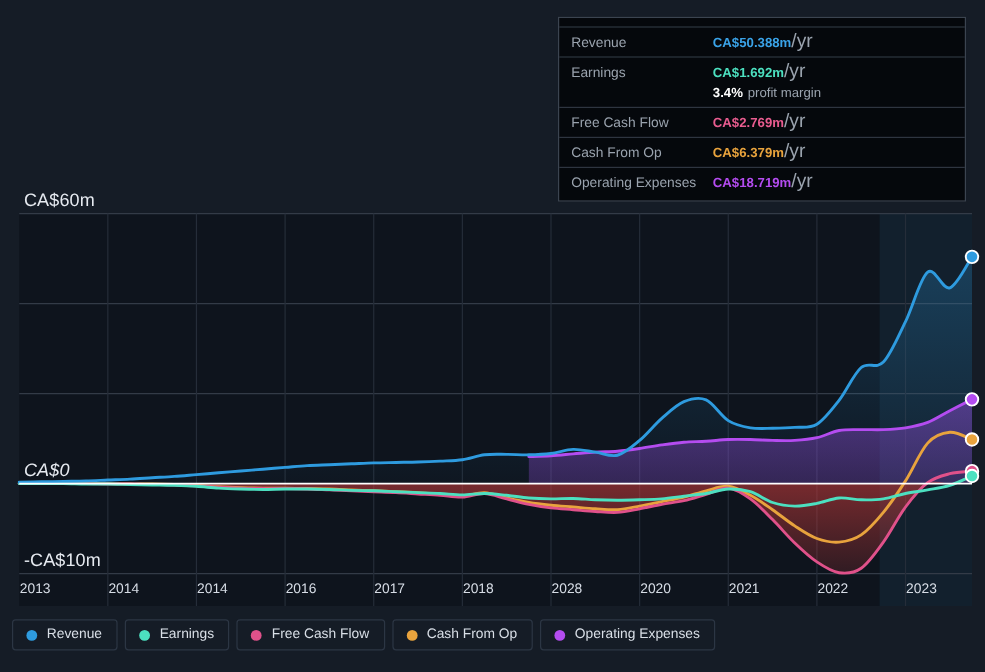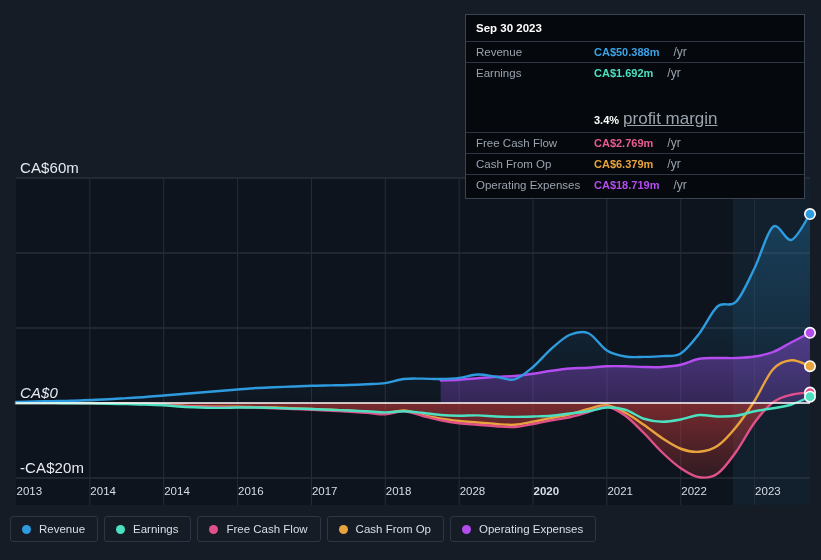--- a/index.html
+++ b/index.html
@@ -42,23 +42,23 @@
     color: #ffffff; font-size: 11.5px; font-weight: bold;
     padding: 0 10px 7px 10px;
   }
   .tt-row {
     display: flex; align-items: baseline;
     border-top: 1px solid #2e3540;
     padding: 3px 10px 3px 10px; min-height: 17px;
   }
   .tt-label { width: 118px; color: #9aa3ae; font-size: 11.5px; flex: none; }
   .tt-val { font-size: 11px; font-weight: bold; }
-  .tt-unit { color: #9aa3ae; font-size: 12px; margin-left: 14px; font-weight: normal; }
-  .tt-sub-note { color: #9aa3ae; font-size: 17px; margin-left: 4px; text-decoration: underline; }
-  .tt-row.noborder { border-top: none; padding-top: 0; margin-top: 26px; }
+  .tt-unit { color: #9aa3ae; font-size: 16px; margin-left: 0; font-weight: normal; }
+  .tt-sub-note { color: #9aa3ae; font-size: 11px; margin-left: 4px; }
+  .tt-row.noborder { border-top: none; padding-top: 0; }
 
   
   #legend {
     position: absolute; left: 10px; top: 516px;
     display: flex; gap: 6px; align-items: center;
   }
   .legend-item {
     display: flex; align-items: center; gap: 8px;
     border: 1px solid #2c3644; border-radius: 3px;
     padding: 6px 12px 6px 11px; background: #151c26;
@@ -115,38 +115,37 @@
         <circle cx="810" cy="214.04500000000002" r="5.2" fill="#2e9bdf" stroke="#ffffff" stroke-width="1.6"></circle>
         <circle cx="810" cy="332.80375000000004" r="5.2" fill="#b44cf0" stroke="#ffffff" stroke-width="1.6"></circle>
         <circle cx="810" cy="366.2125" r="5.2" fill="#e8a33d" stroke="#ffffff" stroke-width="1.6"></circle>
         <circle cx="810" cy="392.61625000000004" r="5.2" fill="#e0518a" stroke="#ffffff" stroke-width="1.6"></circle>
         <circle cx="810" cy="396.655" r="5.2" fill="#4ce0c0" stroke="#ffffff" stroke-width="1.6"></circle>
       </svg>
   </div>
 
   <div class="ylabel" id="ylab-top">CA$60m</div>
   <div class="ylabel" id="ylab-zero">CA$0</div>
-  <div class="ylabel" id="ylab-bot">-CA$20m</div>
+  <div class="ylabel" id="ylab-bot">-CA$10m</div>
 
   <div id="x-axis-labels">
       <div class="xlabel" style="left: 29.2949px;">2013</div>
       <div class="xlabel" style="left: 103.155px;">2014</div>
       <div class="xlabel" style="left: 177.016px;">2014</div>
       <div class="xlabel" style="left: 250.876px;">2016</div>
       <div class="xlabel" style="left: 324.737px;">2017</div>
       <div class="xlabel" style="left: 398.597px;">2018</div>
       <div class="xlabel" style="left: 472.458px;">2028</div>
-      <div class="xlabel" style="left: 546.318px; font-weight: bold;">2020</div>
+      <div class="xlabel" style="left: 546.318px;">2020</div>
       <div class="xlabel" style="left: 620.179px;">2021</div>
       <div class="xlabel" style="left: 694.039px;">2022</div>
       <div class="xlabel" style="left: 767.9px;">2023</div>
     </div>
 
   <div id="tooltip">
-    <div id="tooltip-date">Sep 30 2023</div>
     <div id="tooltip-rows">
         <div class="tt-row">
           <div class="tt-label">Revenue</div>
           <span class="tt-val" style="color: rgb(58, 163, 232);">CA$50.388m</span>
           <span class="tt-unit">/yr</span>
         </div>
         <div class="tt-row">
           <div class="tt-label">Earnings</div>
           <span class="tt-val" style="color: rgb(76, 224, 192);">CA$1.692m</span>
           <span class="tt-unit">/yr</span>

